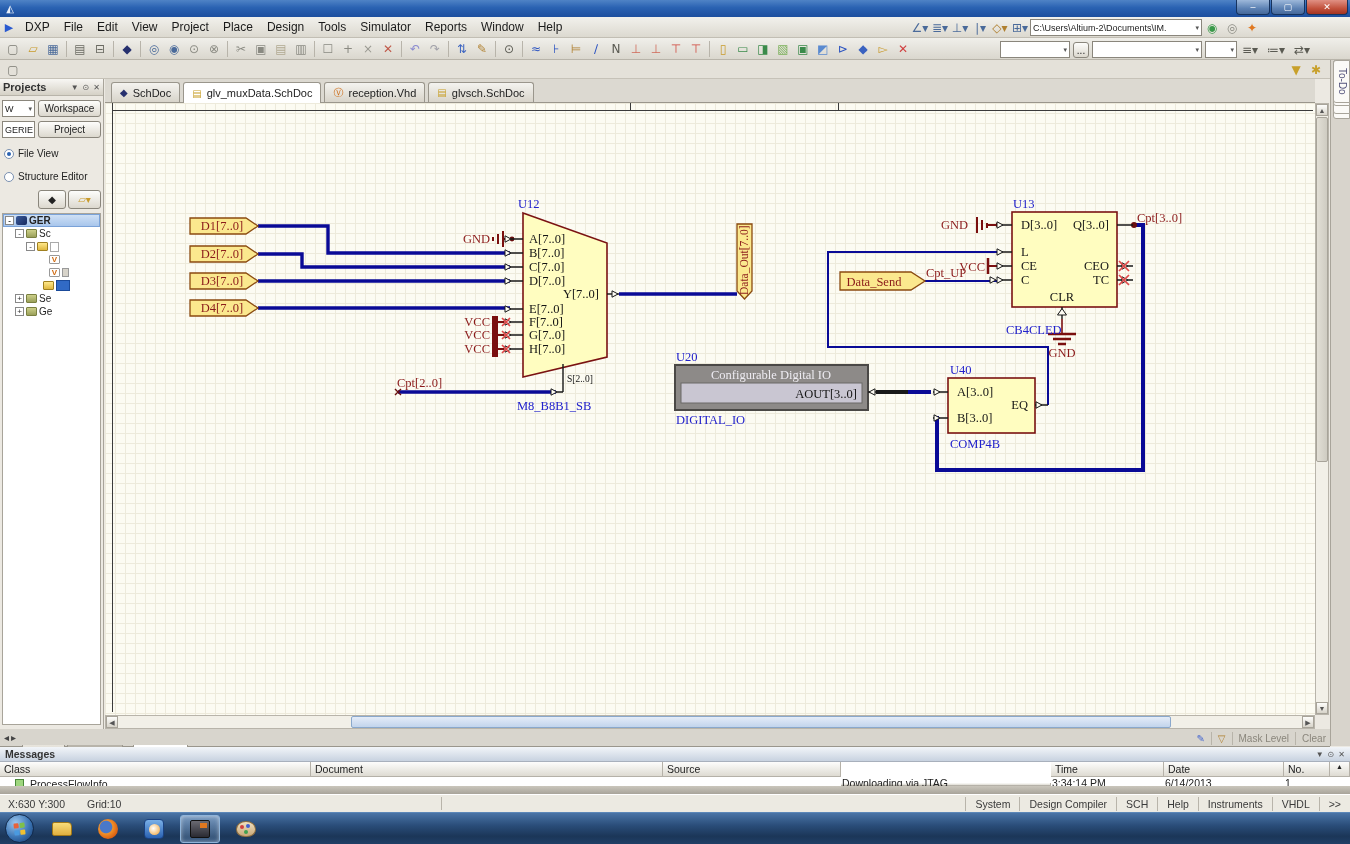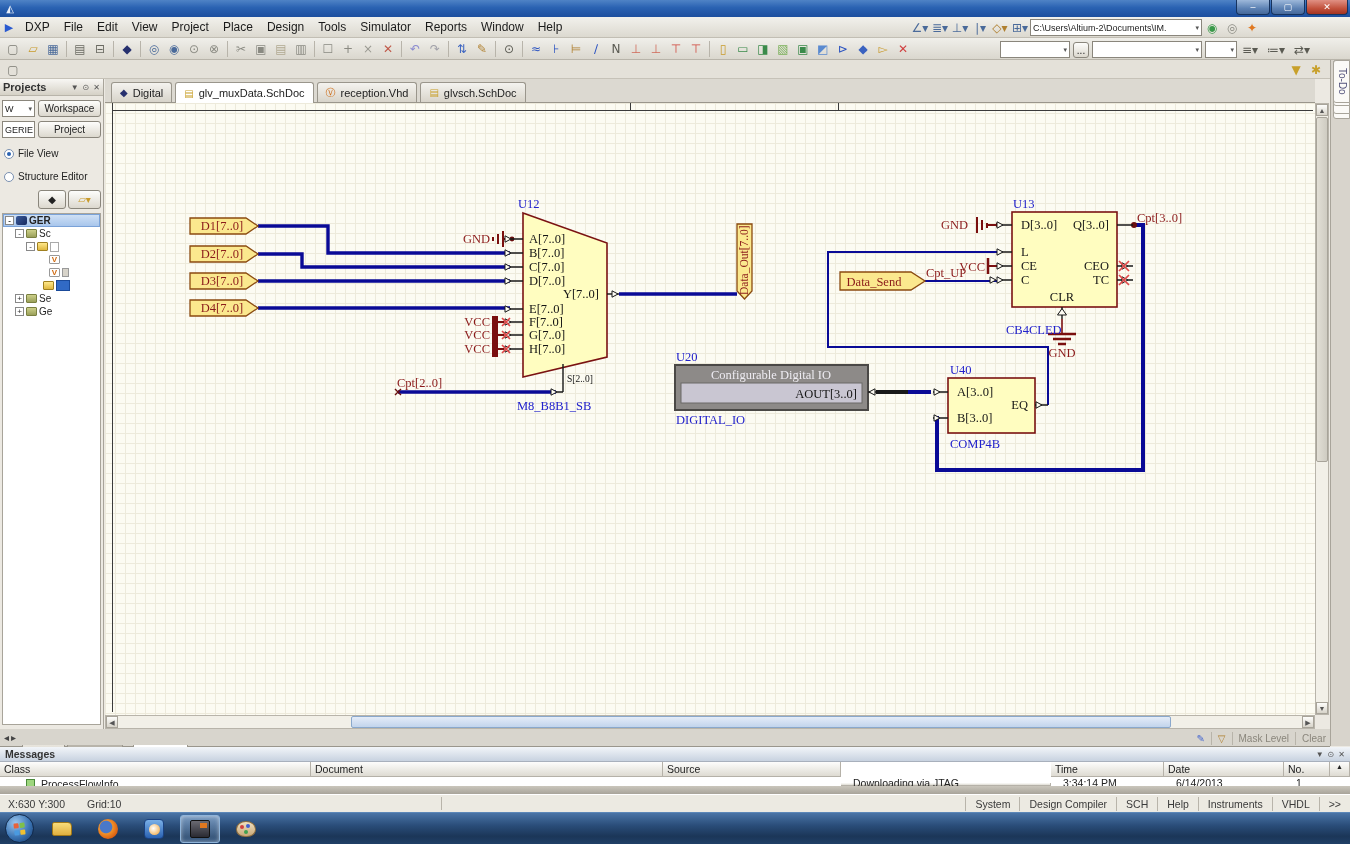--- a/index.html
+++ b/index.html
@@ -98,21 +98,21 @@
   .bstrip-right{position:absolute;right:24px;top:729px;height:18px;display:flex;align-items:center;font-size:10px;color:#8a867c;}
 
   
   .msgpanel{left:0;top:747px;width:1350px;height:39px;background:#fff;}
   .msghdr{height:15px;background:linear-gradient(#f2f5f9,#c8d2e0);border-bottom:1px solid #a8b0bc;
     display:flex;align-items:center;font-size:10.5px;font-weight:bold;color:#333;padding:0 5px;}
   .msgcols{display:flex;height:15px;font-size:10.5px;color:#222;}
   .mcol{background:linear-gradient(#fdfdfc,#dedbd2);border-right:1px solid #b5b1a8;border-bottom:1px solid #b5b1a8;
     padding:1px 4px;white-space:nowrap;overflow:hidden;}
   .msgrow{display:flex;height:13px;font-size:10.5px;color:#222;overflow:hidden;}
-  .mcell{padding:0 12px;white-space:nowrap;overflow:hidden;text-decoration:underline;}
+  .mcell{padding:0 1px;white-space:nowrap;overflow:hidden;text-decoration:underline;}
   .gutter{left:0;top:786px;width:1350px;height:8px;background:linear-gradient(#cac6bc,#a8a49a);}
 
   
   .statusbar{left:0;top:794px;width:1350px;height:18px;background:#eceae2;border-top:1px solid #fff;
     display:flex;align-items:center;font-size:10.5px;color:#3a3a3a;}
   .sbtnr{padding:1px 9px;border-left:1px solid #b8b4aa;height:14px;line-height:13px;}
   .ssep{width:1px;height:13px;background:#b8b4aa;}
 
   
   .taskbar{left:0;top:812px;width:1350px;height:32px;
@@ -319,21 +319,21 @@
         <span>Ge</span>
       </div>
     </div>
   </div>
 
   <div class="abs tabstrip">
     <span style="display:inline-flex;margin-left:4px;">
 
     <span class="dtab">
           <span class="dticon" style="color: rgb(38, 48, 110);">◆</span>
-          <span>Digital</span>
+          <span>SchDoc</span>
         </span>
         <span class="dtab active">
           <span class="dticon" style="color: rgb(200, 160, 42);">▤</span>
           <span>glv_muxData.SchDoc</span>
         </span>
         <span class="dtab">
           <span class="dticon" style="color: rgb(204, 106, 20);">Ⓥ</span>
           <span>reception.Vhd</span>
         </span>
         <span class="dtab">

